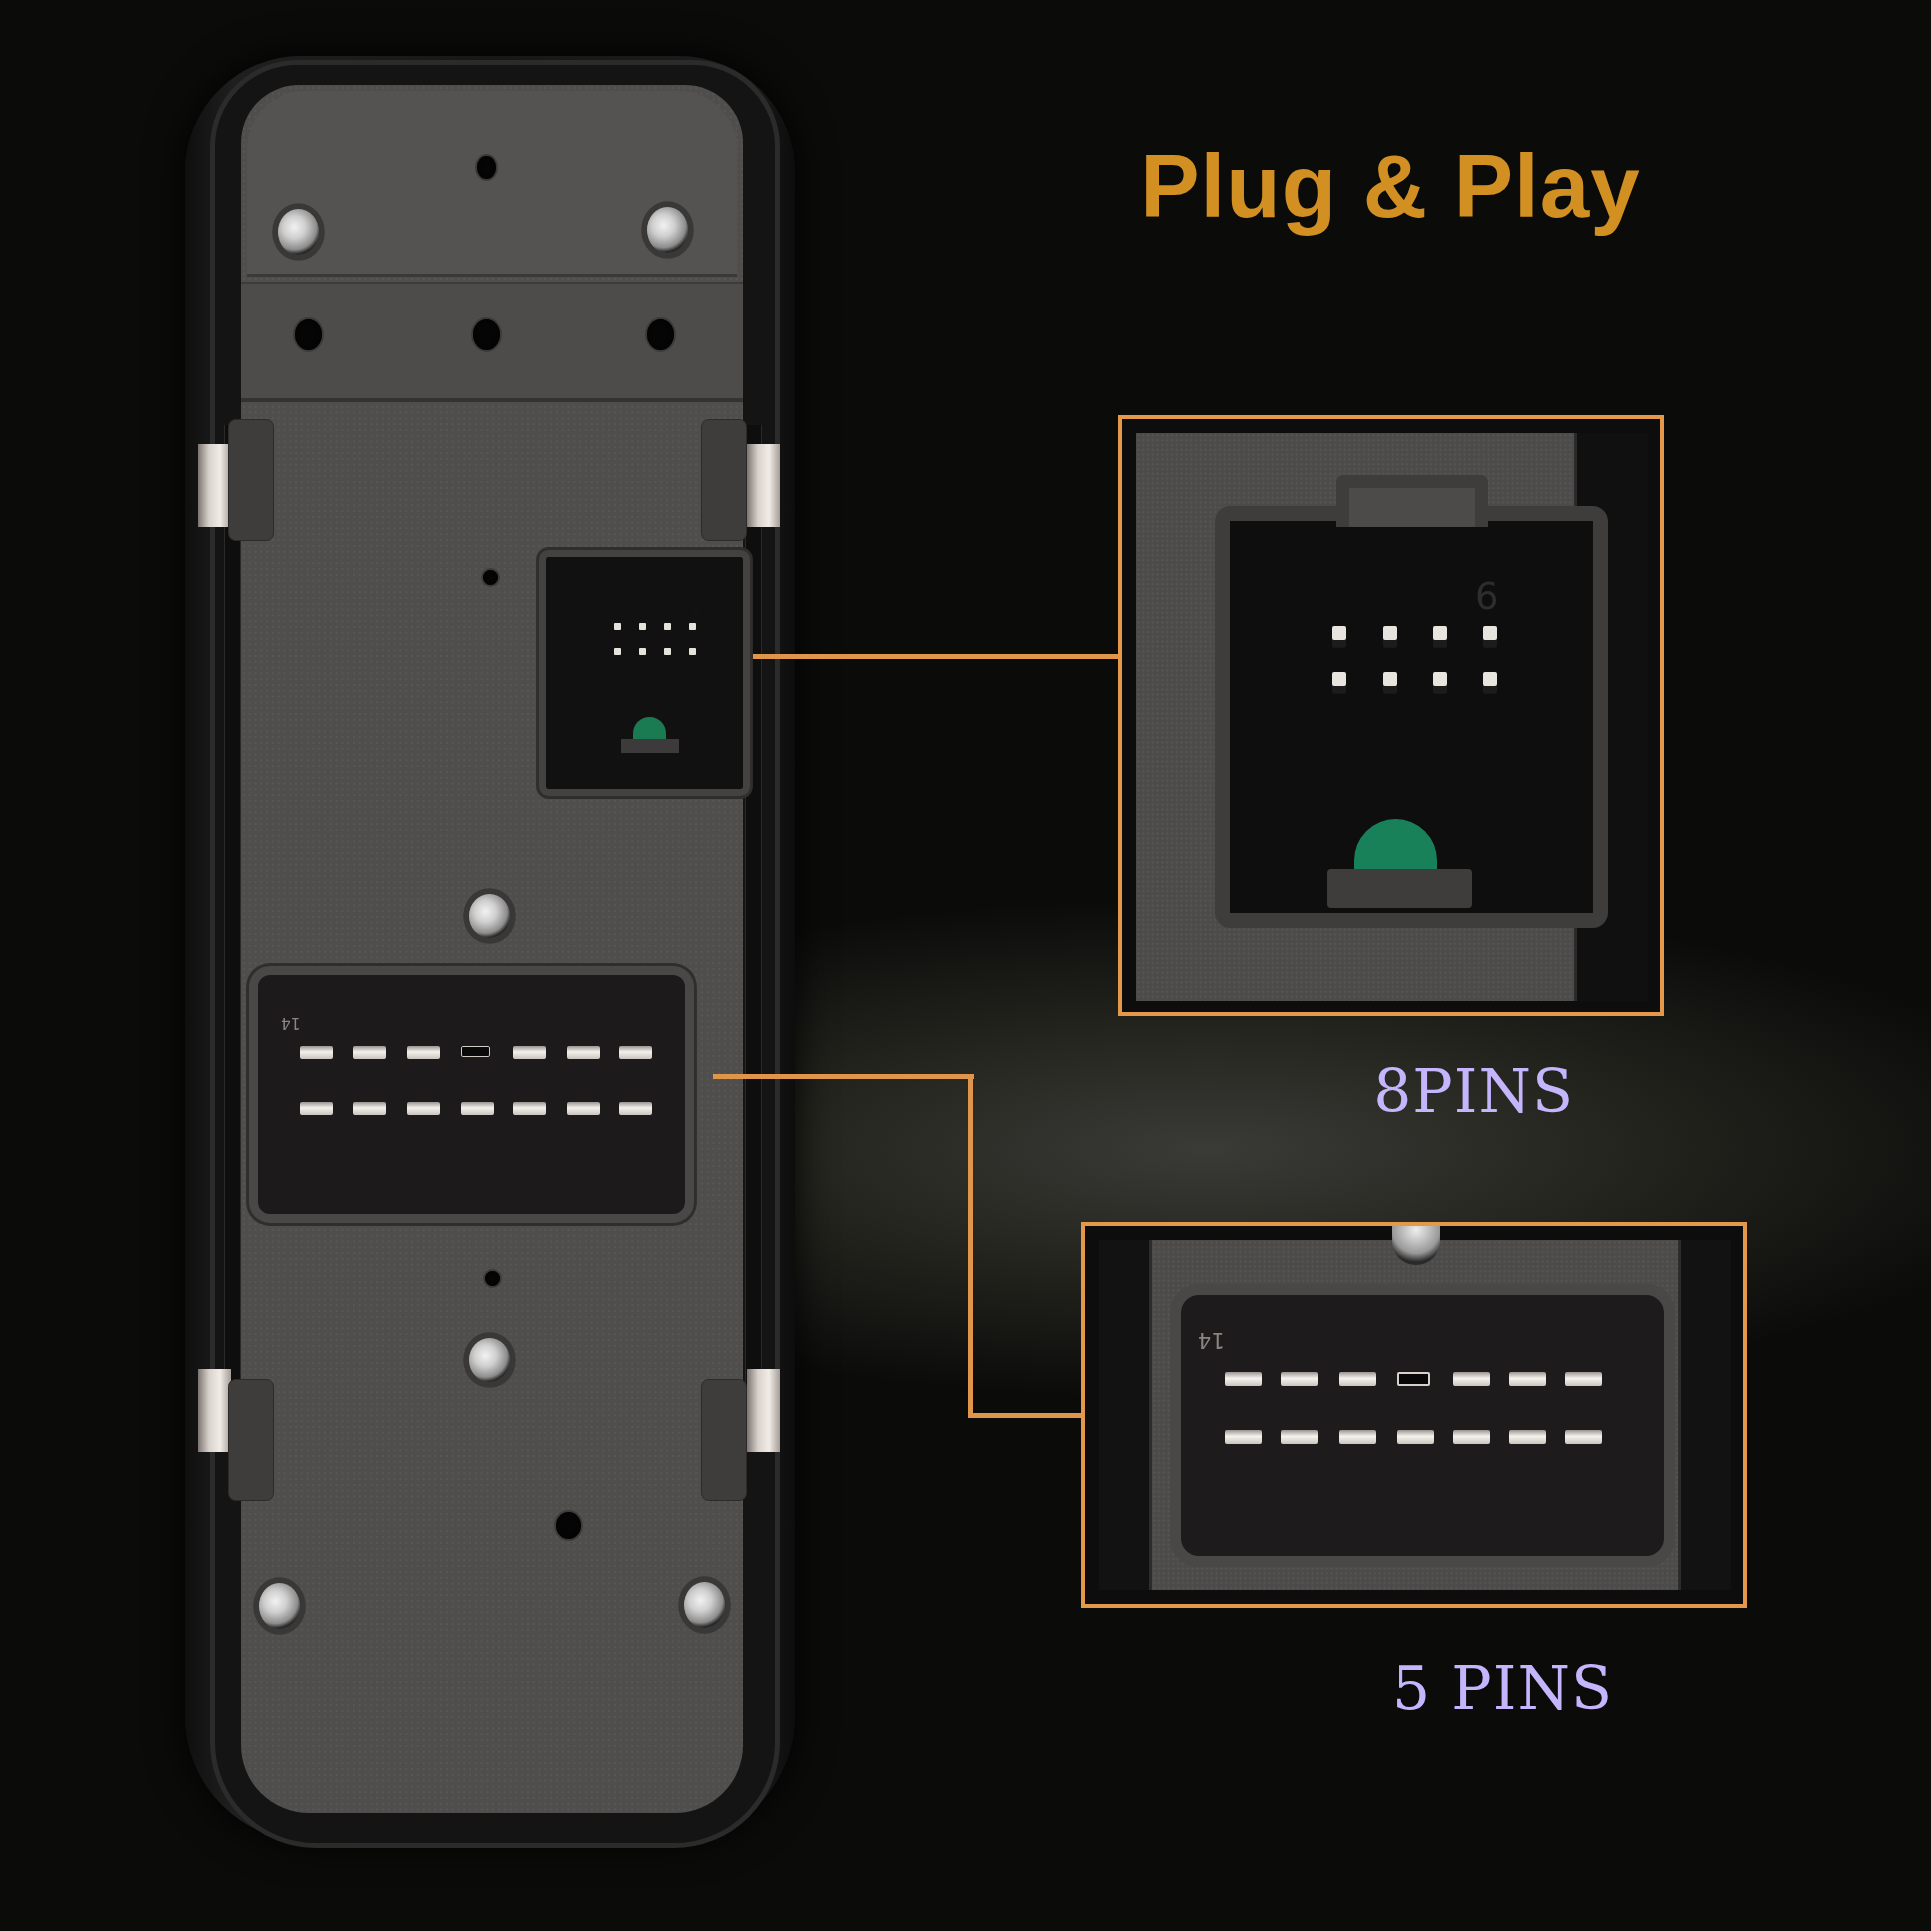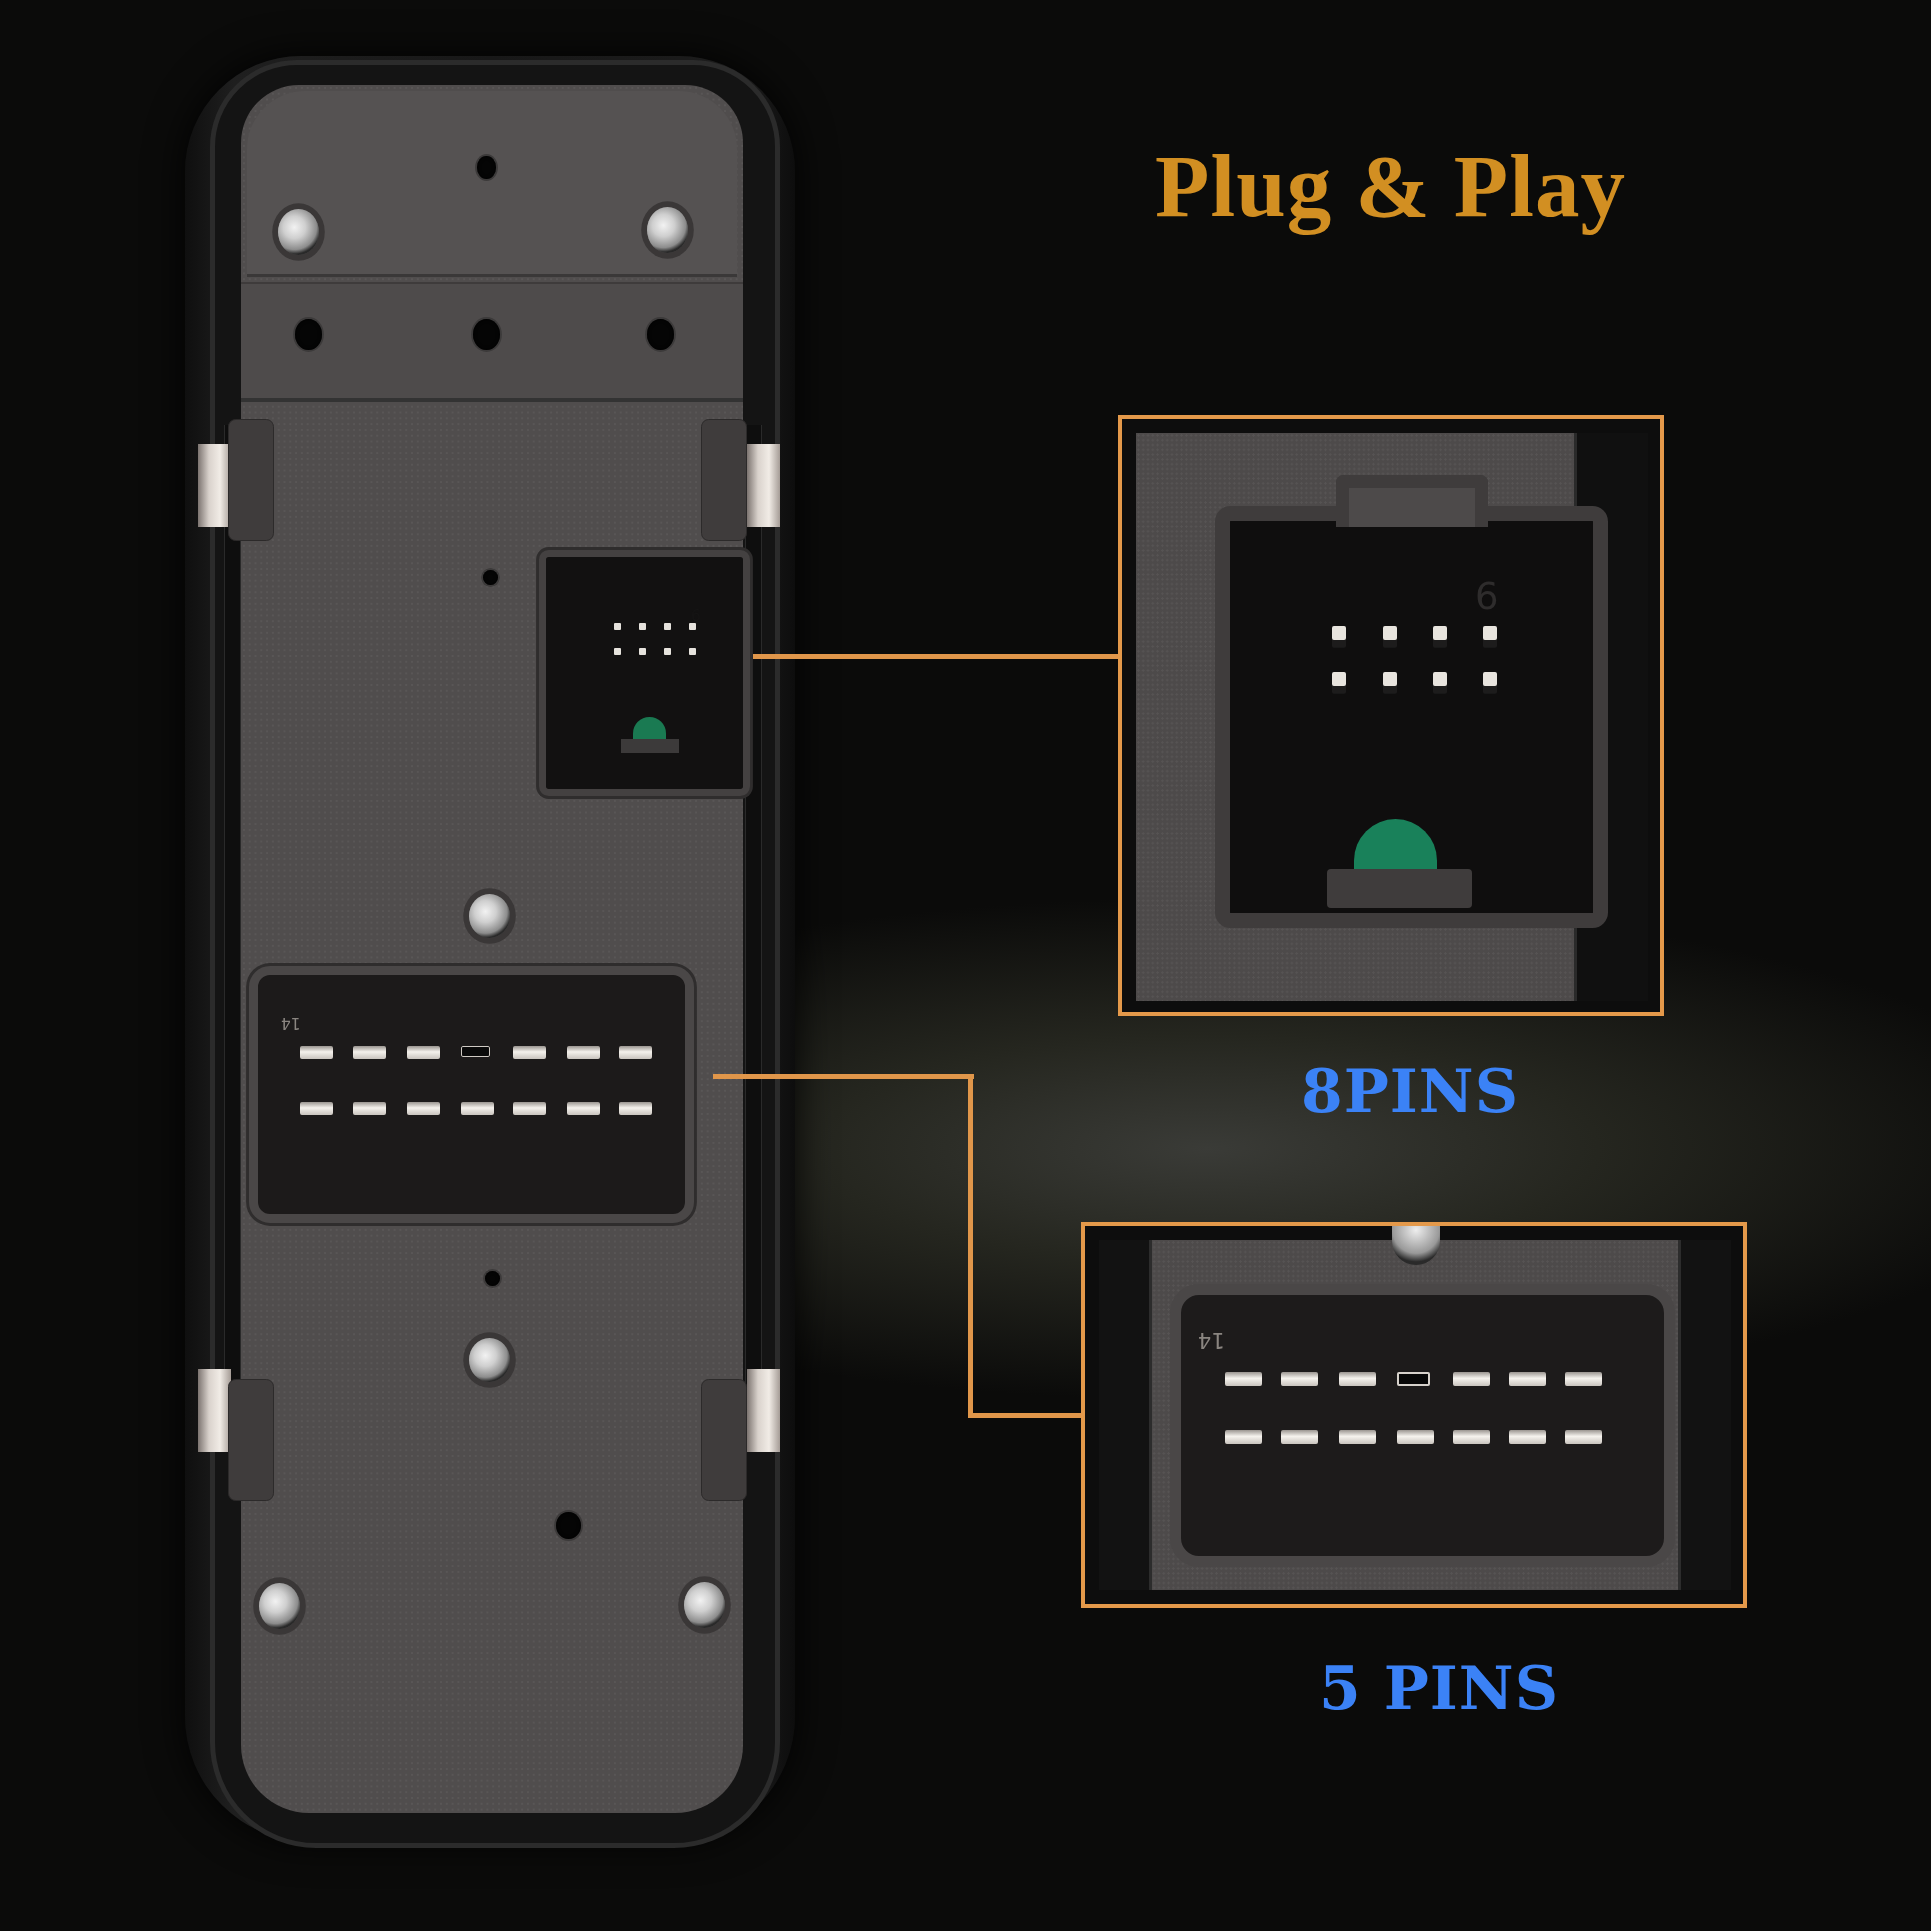--- a/index.html
+++ b/index.html
@@ -71,21 +71,21 @@
       background: #1c1a1a; border: 9.7px solid #4a4747; border-radius: 21px;
       box-shadow: 0 0 0 2.9px #2f2d2d;
     }
     .pin13 { width: 33px; height: 12.6px; background: linear-gradient(180deg,#9a9590,#f4f1ec 45%,#c9c4be); border-radius: 1.9px; }
     .pin13.empty { background: #0a0a0a; border: 1.9px solid #cfcac4; width: 27px; height: 8.7px; }
     .tiny-label { color: #151414; font-family: "DejaVu Sans", sans-serif; font-size: 15.4px; }
 
     
     .title {
       left: 1062px; top: 135px; width: 657px; text-align: center;
-      color: #d28f22; font-family: Liberation Serif, serif; font-weight: bold;
+      color: #d28f22; font-family: Liberation Sans, sans-serif; font-weight: bold;
       font-size: 89px; letter-spacing: 1px;
     }
 
     
     .frame { border: 4.8px solid #e4994a; box-sizing: border-box; background: #0d0d0d; overflow: hidden; }
     .frame8 { left: 1118px; top: 415px; width: 546px; height: 601px; }
     .frame13 { left: 1081px; top: 1222px; width: 666px; height: 386px; }
 
     .inset-bg8 {
       left: 13.5px; top: 13.5px; width: 510px; height: 568px;
@@ -118,22 +118,22 @@
     }
     .bigpin13 { width: 37px; height: 13.5px; background: linear-gradient(180deg,#9a9590,#f6f3ee 45%,#c9c4be); border-radius: 1.9px; }
     .bigpin13.empty { background: #080808; border: 2.9px solid #d6d1cb; width: 29px; height: 9.7px; }
     .inset13-screw { left: 307px; top: 0px; width: 48px; height: 39px; border-radius: 0 0 24px 24px; background: radial-gradient(circle at 50% 10%, #eee, #999 55%, #2a2a2a 75%); }
 
     
     .leader { background: #e0964a; }
 
     
     .pin-label {
-      color: #3b82f6; font-family: "DejaVu Serif", serif; font-weight: bold;
-      font-size: 60px; text-align: center; letter-spacing: 1px;
+      color: #c4b5fd; font-family: "DejaVu Serif", serif; font-weight: normal;
+      font-size: 60px; text-align: right; letter-spacing: 1px;
     }
     .label8 { left: 1246px; top: 1056px; width: 328px; }
     .label13 { left: 1265px; top: 1653px; width: 348px; }
   </style>
 </head>
 <body>
 
 <div class="abs product-outer"></div>
 <div class="abs product-rim"></div>
 <div class="abs plate"></div>

